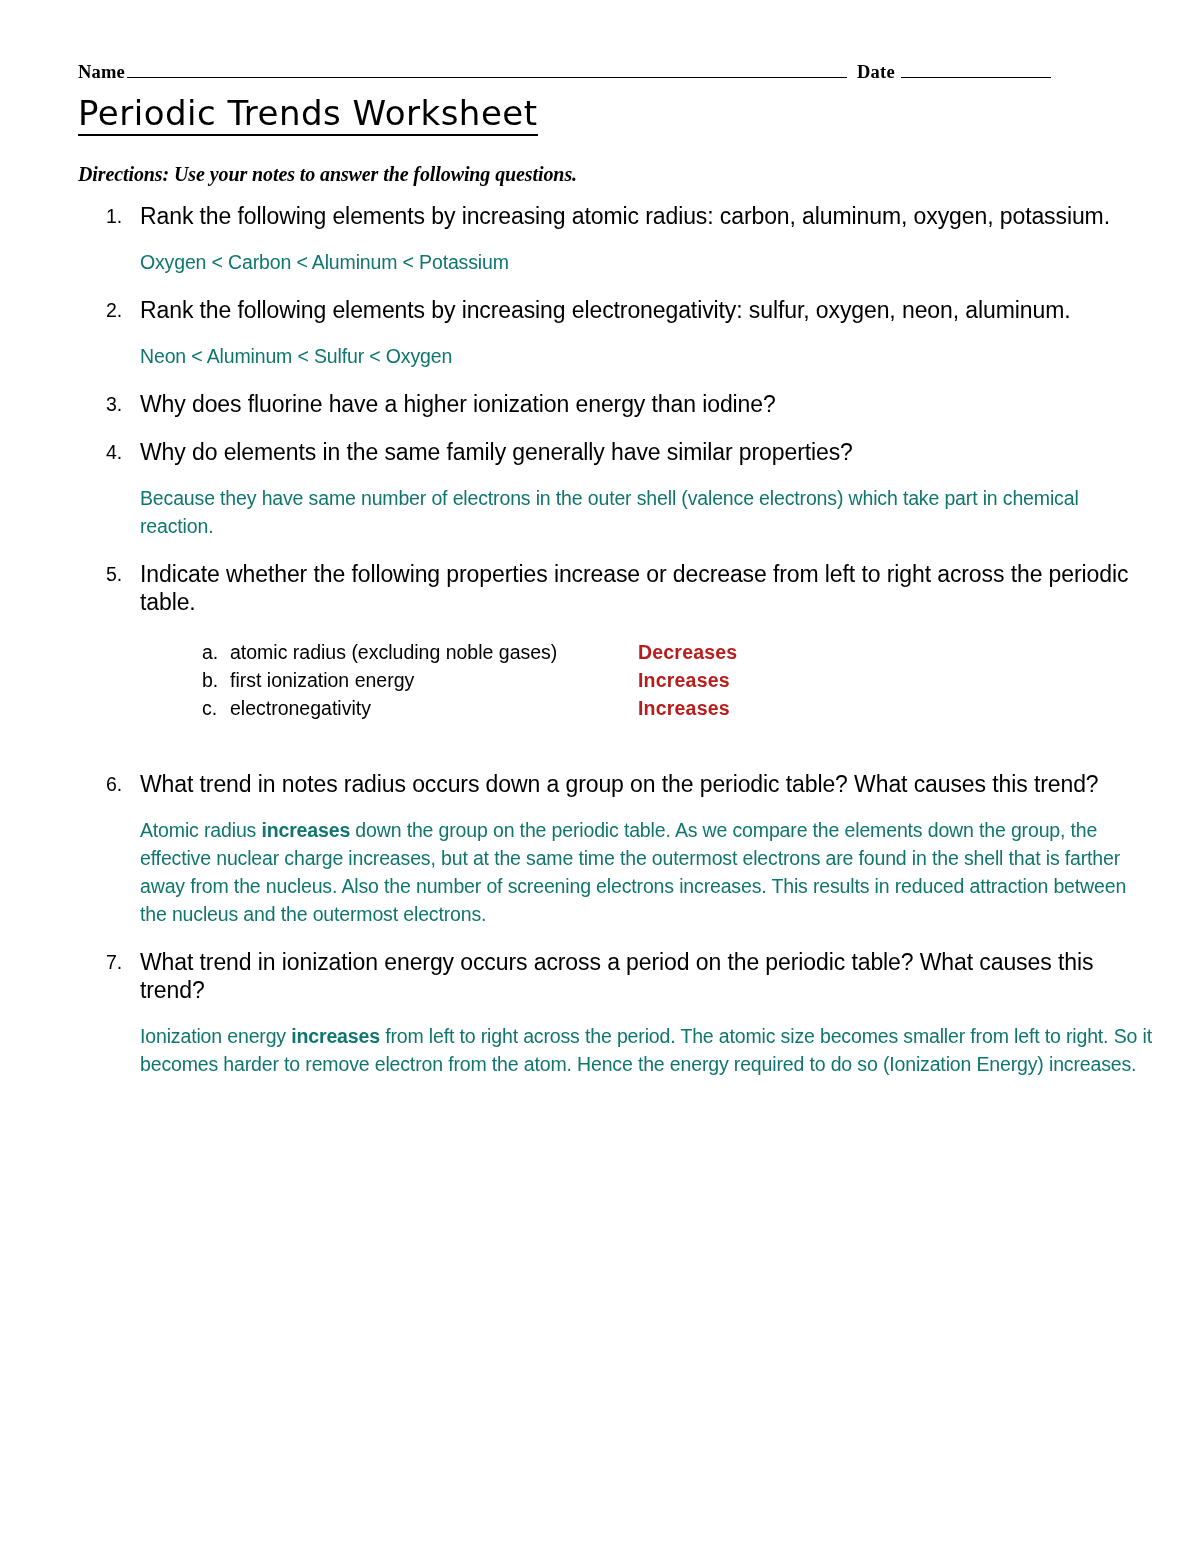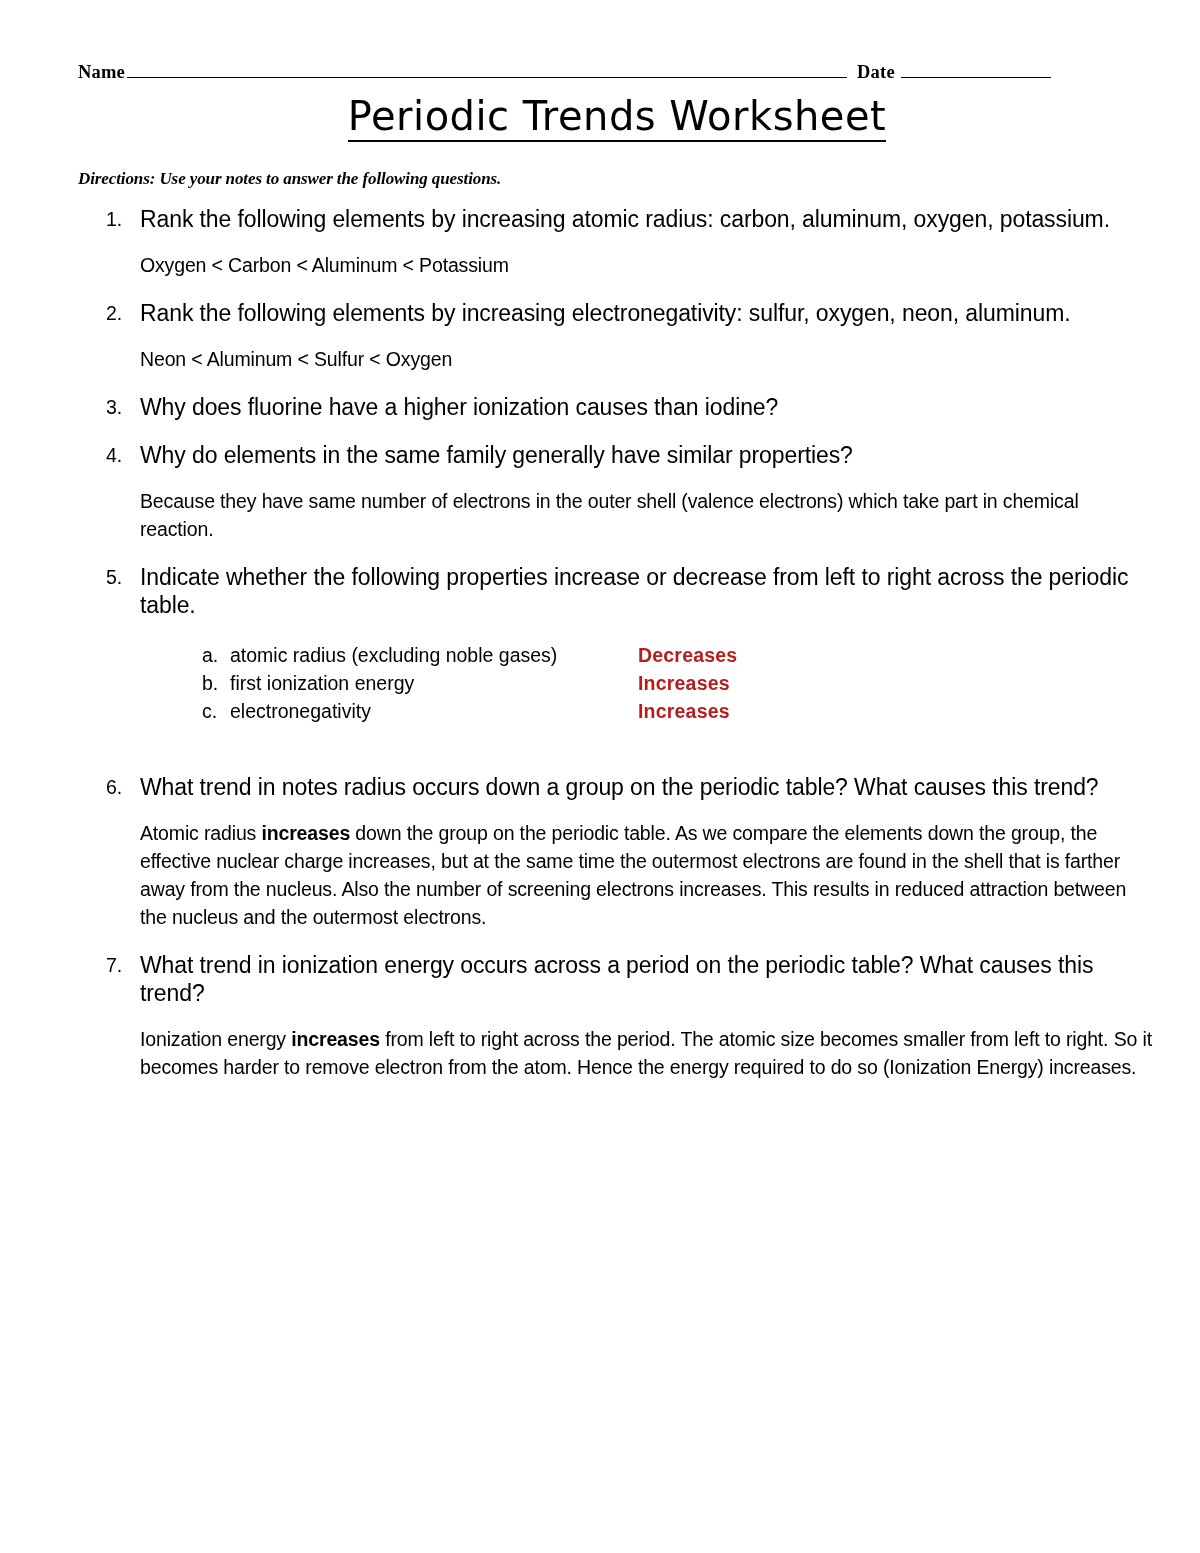--- a/index.html
+++ b/index.html
@@ -33,37 +33,36 @@
     display: inline-block;
     border-bottom: 1.6px solid #000;
     height: 14px;
   }
   .rule-name { width: 720px; margin: 0 2px; }
   .rule-date { width: 150px; margin-left: 6px; }
   .spacer-mid { width: 8px; display:inline-block; }
 
   
   .title {
-    text-align: center;
     font-family: "DejaVu Sans", sans-serif;
-    font-size: 40px;
+    font-size: 34px;
     font-weight: normal;
     letter-spacing: 0.5px;
     margin: 10px 0 0 0;
   }
   .title span {
     border-bottom: 2px solid #000;
     padding-bottom: 1px;
   }
 
   .directions {
     font-family: "Liberation Serif", serif;
     font-style: italic;
     font-weight: bold;
-    font-size: 17px;
+    font-size: 20px;
     margin-top: 30px;
     letter-spacing: -0.1px;
   }
 
   ol.questions {
     list-style: none;
     margin: 16px 0 0 0;
     padding: 0;
   }
   ol.questions > li {
@@ -77,21 +76,21 @@
     top: 0;
     font-size: 19.5px;
     line-height: 28px;
   }
   .qtext {
     font-size: 23px;
     line-height: 28px;
     letter-spacing: -0.1px;
   }
   .answer {
-    color: #000000;
+    color: #0f766e;
     font-size: 19.5px;
     line-height: 28px;
     margin-top: 18px;
     letter-spacing: -0.15px;
   }
   .answer b { font-weight: bold; }
 
   
   .sublist {
     list-style: none;
@@ -140,21 +139,21 @@
     </li>
 
     <li>
       <span class="qnum">2.</span>
       <div class="qtext">Rank the following elements by increasing electronegativity:  sulfur, oxygen, neon, aluminum.</div>
       <div class="answer">Neon &lt; Aluminum &lt; Sulfur &lt; Oxygen</div>
     </li>
 
     <li>
       <span class="qnum">3.</span>
-      <div class="qtext">Why does fluorine have a higher ionization causes than iodine?</div>
+      <div class="qtext">Why does fluorine have a higher ionization energy than iodine?</div>
     </li>
 
     <li>
       <span class="qnum">4.</span>
       <div class="qtext">Why do elements in the same family generally have similar properties?</div>
       <div class="answer">Because they have same number of electrons in the outer shell (valence electrons) which take part in chemical reaction.</div>
     </li>
 
     <li>
       <span class="qnum">5.</span>

